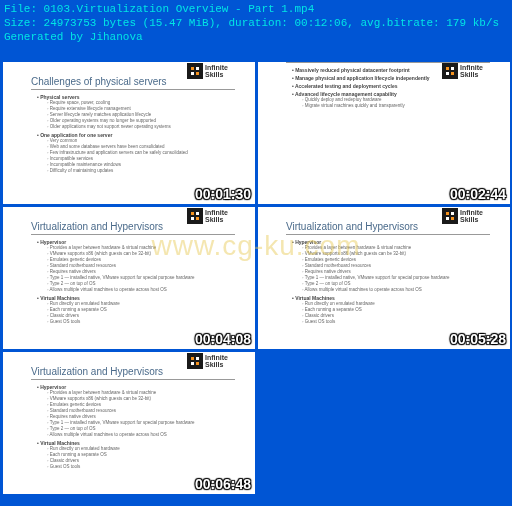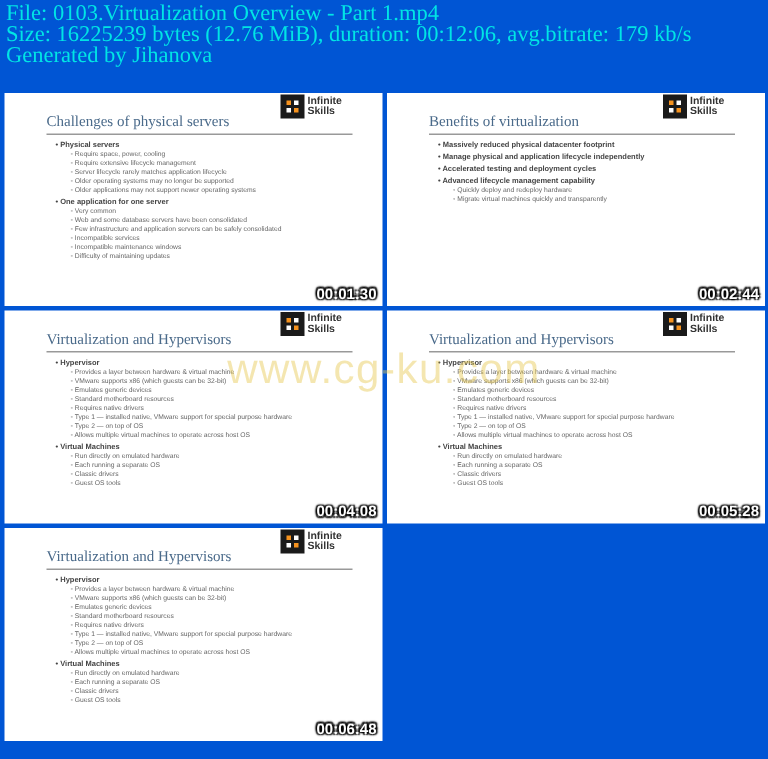--- a/index.html
+++ b/index.html
@@ -6,24 +6,24 @@
 body {
   width: 512px;
   height: 506px;
   background: #0055d4;
   font-family: Arial, sans-serif;
   overflow: hidden;
   position: relative;
 }
 .header {
   color: #00e5e5;
-  font-size: 15px;
+  font-size: 11px;
   padding: 2px 4px;
   line-height: 14px;
-  font-family: Liberation Serif, serif;
+  font-family: Liberation Mono, monospace;
 }
 .header div { white-space: nowrap; }
 .grid {
   position: absolute;
   top: 62px;
   left: 0;
   width: 512px;
 }
 .slide {
   position: absolute;
@@ -53,41 +53,41 @@
   font-size: 7px;
   line-height: 7px;
   margin-left: 2px;
   color: #333;
   font-weight: bold;
 }
 .slide .title {
   font-size: 10px;
   color: #4a6a8a;
   margin: 14px 0 2px 28px;
-  font-family: Liberation Serif, serif;
+  font-family: Liberation Sans, sans-serif;
 }
 .slide .rule {
   height: 1px;
   background: #999;
   margin: 0 20px 4px 28px;
 }
 .slide .content {
   font-size: 4.5px;
   line-height: 6px;
   margin-left: 34px;
   color: #444;
 }
 .slide .content .b { font-weight: bold; font-size: 5px; margin-top: 2px; }
 .slide .content .s { margin-left: 10px; color: #666; }
 .slide .ts {
   position: absolute;
   bottom: 2px;
   right: 4px;
   color: #fff;
-  font-size: 10px;
+  font-size: 14px;
   font-weight: bold;
   text-shadow: 1px 1px 1px #000, -1px -1px 1px #000, 1px -1px 1px #000, -1px 1px 1px #000;
 }
 .watermark {
   position: absolute;
   top: 230px;
   left: 50%;
   transform: translateX(-50%);
   font-size: 28px;
   font-weight: normal;
@@ -95,21 +95,21 @@
   pointer-events: none;
   z-index: 10;
   letter-spacing: 1px;
 }
 </style>
 </head>
 <body>
 
 <div class="header">
   <div>File: 0103.Virtualization Overview - Part 1.mp4</div>
-  <div>Size: 16225239 bytes (12.76 MiB), duration: 00:12:06, avg.bitrate: 179 kb/s</div>
+  <div>Size: 24973753 bytes (15.47 MiB), duration: 00:12:06, avg.bitrate: 179 kb/s</div>
   <div>Generated by Jihanova</div>
 </div>
 
 <div class="grid">
     <div class="slide" style="left: 3px; top: 0px;">
       <div class="logo">
         <div class="box">
           <svg viewBox="0 0 10 10">
             <rect x="1" y="1" width="3" height="3" fill="#f7931e"></rect>
             <rect x="6" y="1" width="3" height="3" fill="#fff"></rect>
@@ -149,21 +149,20 @@
             <rect x="6" y="1" width="3" height="3" fill="#fff"></rect>
             <rect x="1" y="6" width="3" height="3" fill="#fff"></rect>
             <rect x="6" y="6" width="3" height="3" fill="#f7931e"></rect>
           </svg>
         </div>
         <div class="txt">
           <div>Infinite</div>
           <div>Skills</div>
         </div>
       </div>
-      <div class="title">Benefits of virtualization</div>
       <div class="rule"></div>
       <div class="content">
         <div class="b">• Massively reduced physical datacenter footprint</div>
         <div class="b">• Manage physical and application lifecycle independently</div>
         <div class="b">• Accelerated testing and deployment cycles</div>
         <div class="b">• Advanced lifecycle management capability</div>
         <div class="s">◦ Quickly deploy and redeploy hardware</div>
         <div class="s">◦ Migrate virtual machines quickly and transparently</div>
       </div>
       <div class="ts">00:02:44</div>

